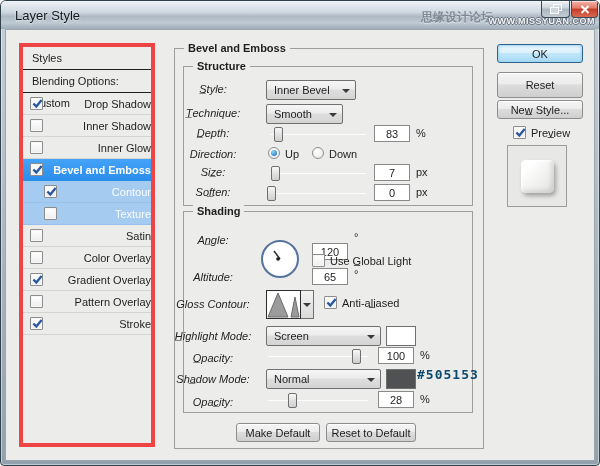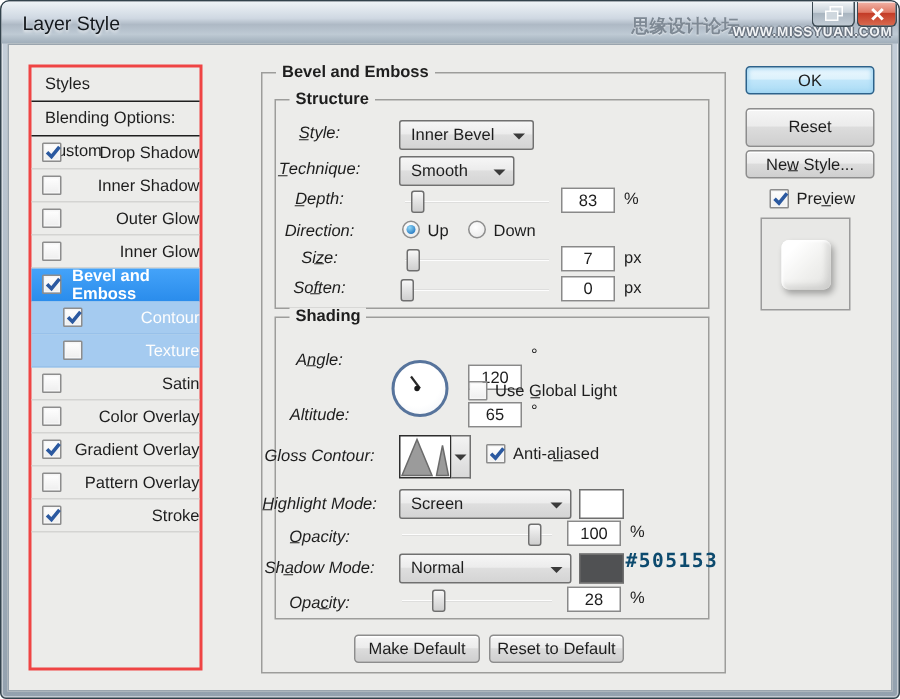--- a/index.html
+++ b/index.html
@@ -26,22 +26,22 @@
   .btn-restore { left:540px; width:29px;
     background:linear-gradient(180deg,#f0f4f7 0%,#c9d2da 45%,#a9b5c0 50%,#c2ccd5 100%); }
   .btn-close { left:570px; width:27px;
     background:linear-gradient(180deg,#f3b5a9 0%,#e07a66 45%,#c43c27 50%,#d96a4f 100%); }
 
   
   .client { position:absolute; left:4px; top:28px; right:4px; bottom:4px;
     background:#ececea; border:1px solid #9aa5ae; }
 
   
-  .sidebar { position:absolute; left:13px; top:13px; width:116px; height:404px;
-    border:2px solid #ef4444; background:#ececea; }
+  .sidebar { position:absolute; left:13px; top:13px; width:136px; height:404px;
+    border:4px solid #ef4444; background:#ececea; }
   .sb-h { height:23px; line-height:22px; padding-left:9px; border-bottom:1px solid #1f1f1f; }
   .sb-item { height:22px; display:flex; align-items:center; gap:7px; padding-left:7px;
     border-bottom:1px solid #d4d4d2; cursor:default;justify-content:space-between; }
   .sb-item.sel { background:linear-gradient(180deg,#44a3f9,#2b8dec); color:#fff; font-weight:bold; border-bottom-color:#2b8dec; }
   .sb-item.sub { background:#a5cbf0; color:#fdfdfd; padding-left:21px; border-bottom-color:#98c1ea; }
 
   
   .cbx { position:relative; width:13px; height:13px; flex:none;
     border:1px solid #8d8d8d; border-radius:1px;
     background:linear-gradient(180deg,#ffffff,#eeeeee); box-shadow:inset 0 0 0 1px #f6f6f6; }
@@ -142,24 +142,20 @@
               </svg>
             </span>
             <span>Drop Shadow</span>
           </div>
           <div class="sb-item">
             <span class="cbx"></span>
             <span>Inner Shadow</span>
           </div>
           <div class="sb-item">
             <span class="cbx"></span>
-            <span>Outer Glow</span>
-          </div>
-          <div class="sb-item">
-            <span class="cbx"></span>
             <span>Inner Glow</span>
           </div>
           <div class="sb-item sel">
             <span class="cbx on">
               <svg width="13" height="13" viewBox="0 0 11 11">
                 <path d="M2 5.5 L4.5 8 L9 2.5" stroke="#2b59a0" stroke-width="2" fill="none"></path>
               </svg>
             </span>
             <span>Bevel and Emboss</span>
           </div>

